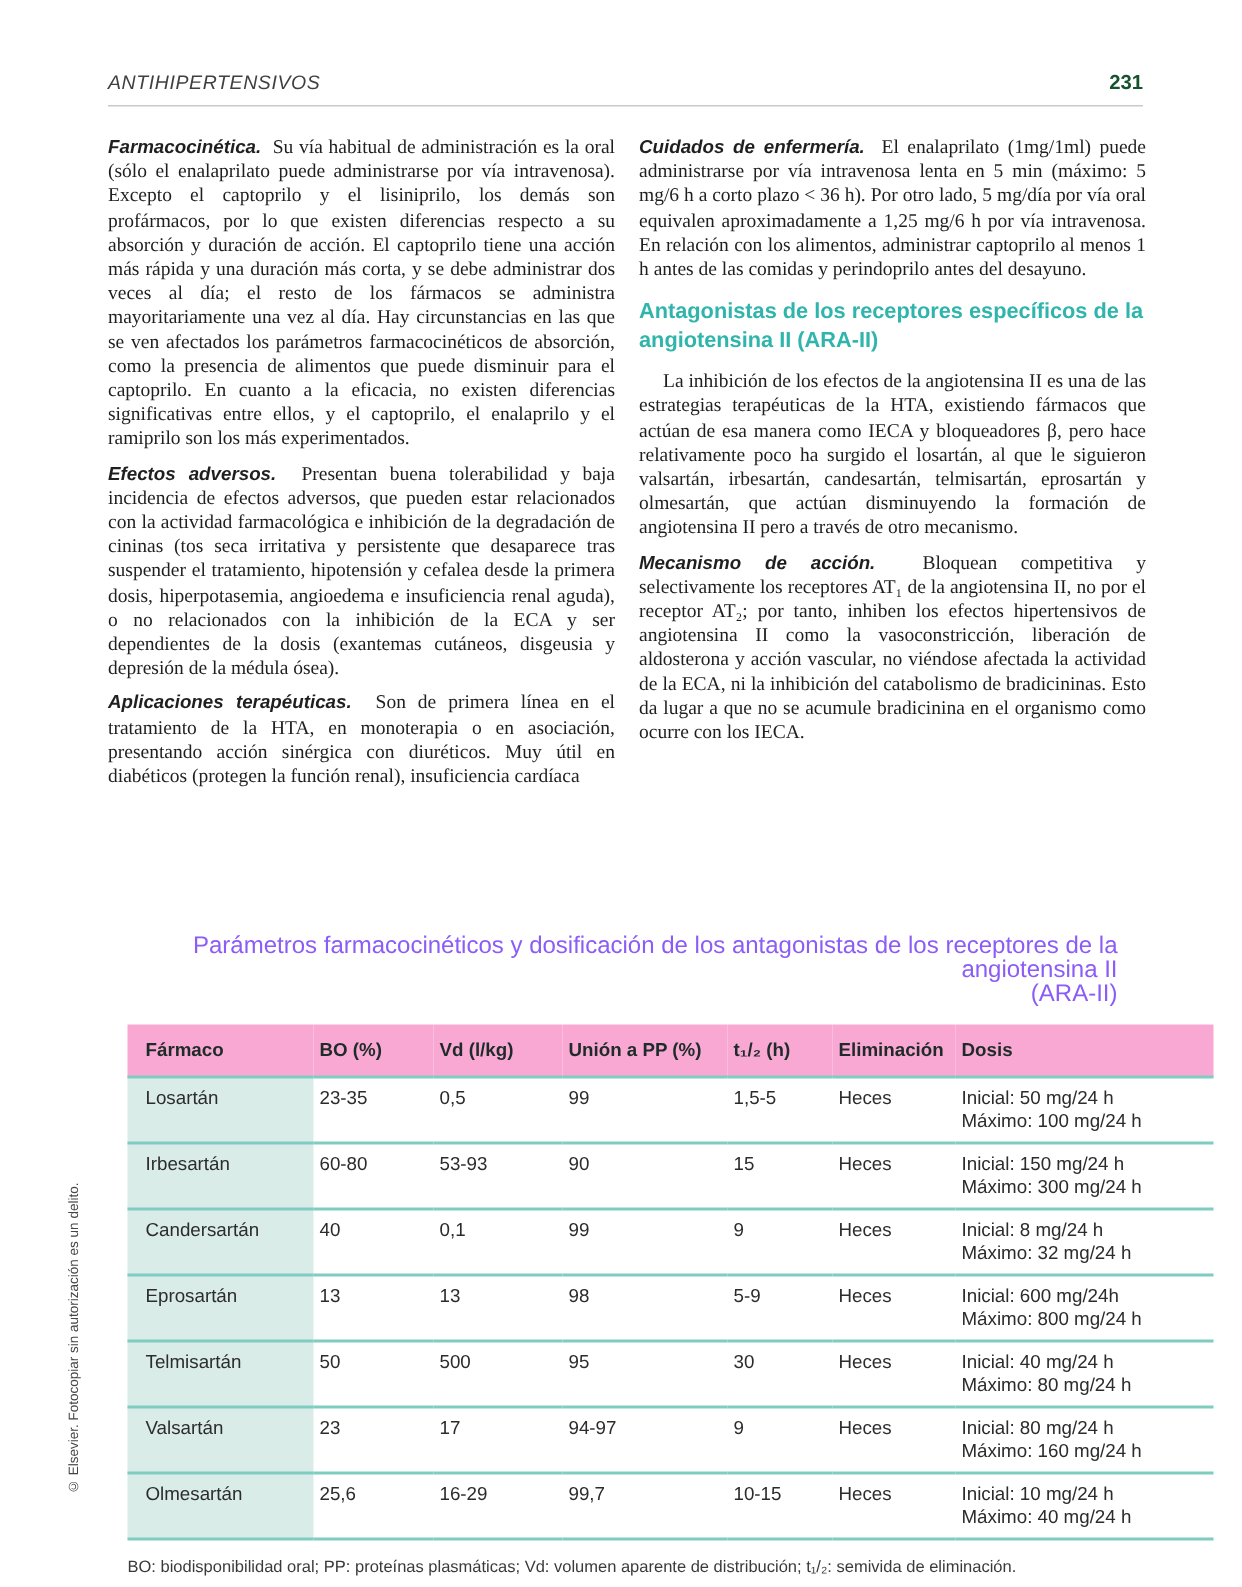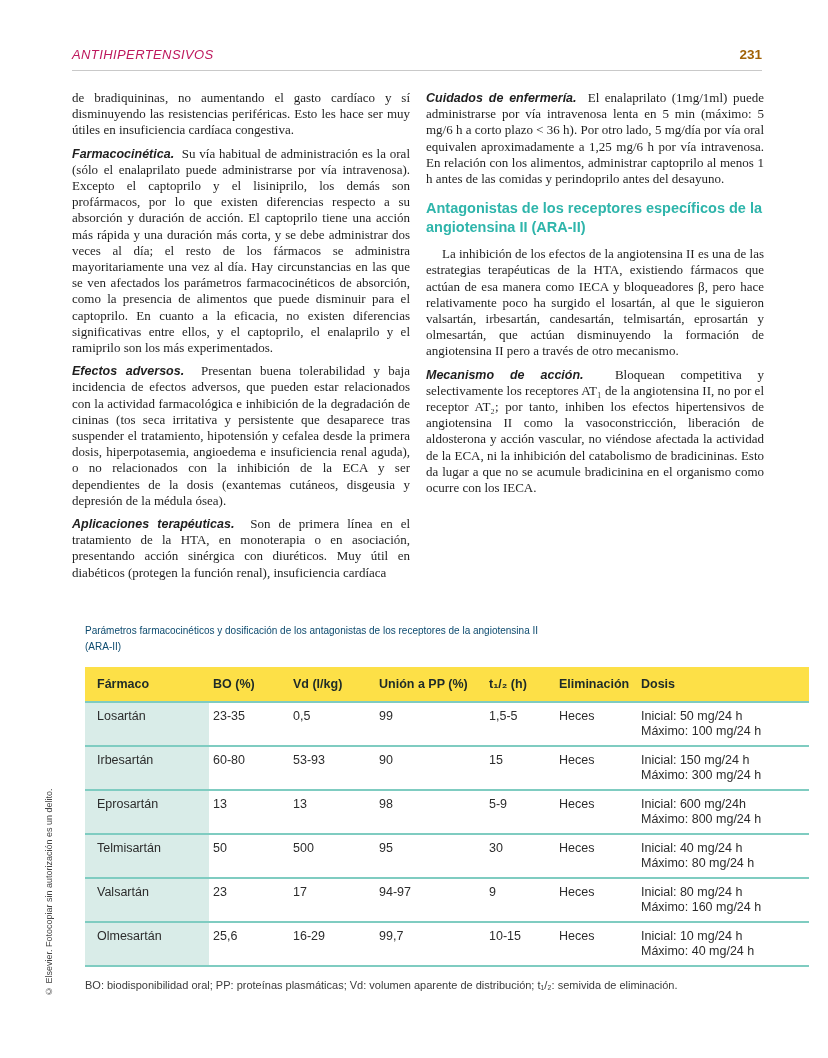--- a/index.html
+++ b/index.html
@@ -10,22 +10,22 @@
     font-family:"Liberation Serif",serif;
     color:#1f1f1f;
     overflow:hidden;
   }
   
   .running-head{
     position:absolute;top:47px;left:72px;right:66px;
     display:flex;justify-content:space-between;align-items:baseline;
     font-family:"Liberation Sans",sans-serif;
   }
-  .running-title{font-style:italic;color:#be185d;font-size:13px;letter-spacing:.4px;}
-  .page-number{font-weight:bold;color:#a16207;font-size:13.5px;}
+  .running-title{font-style:italic;color:#404040;font-size:13px;letter-spacing:.4px;}
+  .page-number{font-weight:bold;color:#14532d;font-size:13.5px;}
   .head-rule{position:absolute;top:70px;left:72px;right:66px;border-top:1px solid #c9c9c9;}
   
   .columns{
     position:absolute;top:90px;left:72px;width:692px;
     display:flex;gap:16px;
   }
   .col{width:338px;font-size:13px;line-height:16.2px;text-align:justify;}
   .col p{margin:0 0 7px 0;}
   .lead{
     font-family:"Liberation Sans",sans-serif;
@@ -38,27 +38,27 @@
     color:#2fb5ab;
     margin:12px 0 9px 0;text-align:left;
   }
   
   .table-block{
     position:absolute;top:623px;left:85px;width:660px;
     font-family:"Liberation Sans",sans-serif;
   }
   .table-caption{display:flex;gap:10px;margin-bottom:12px;}
   .table-label{color:#3cbab0;font-weight:bold;font-size:12.5px;white-space:nowrap;padding-left:12px;}
-  .caption-text{flex:1;text-align:left;font-size:10px;color:#0c4a6e;line-height:16px;}
+  .caption-text{flex:1;text-align:right;font-size:16px;color:#8b5cf6;line-height:16px;}
   table.pk{
     border-collapse:collapse;table-layout:fixed;width:660px;
     font-size:12.5px;color:#2c2c2c;
   }
   table.pk th{
-    background:#fde047;color:#1e2b28;font-weight:bold;text-align:left;
+    background:#f9a8d4;color:#1e2b28;font-weight:bold;text-align:left;
     padding:10px 4px 10px 4px;font-size:12.5px;
   }
   table.pk th.c-farmaco{padding-left:12px;}
   table.pk td{
     border-top:2px solid #7fccc1;
     padding:6px 4px 6px 4px;vertical-align:top;line-height:15px;
   }
   table.pk tr:last-child td{border-bottom:2px solid #7fccc1;}
   table.pk td.c-farmaco{background:#d9ece8;padding-left:12px;}
   .c-farmaco{width:108px;}
@@ -84,21 +84,20 @@
 
   <div class="running-head">
     <span class="running-title">ANTIHIPERTENSIVOS</span>
     <span class="page-number">231</span>
   </div>
   <div class="head-rule"></div>
 
   <div class="columns">
 
     <div class="col">
-      <p>de bradiquininas, no aumentando el gasto cardíaco y sí disminuyendo las resistencias periféricas. Esto les hace ser muy útiles en insuficiencia cardíaca congestiva.</p>
       <p><span class="lead">Farmacocinética.</span>&nbsp;&nbsp;<span>Su vía habitual de administración es la oral (sólo el enalaprilato puede administrarse por vía intravenosa). Excepto el captoprilo y el lisiniprilo, los demás son profármacos, por lo que existen diferencias respecto a su absorción y duración de acción. El captoprilo tiene una acción más rápida y una duración más corta, y se debe administrar dos veces al día; el resto de los fármacos se administra mayoritariamente una vez al día. Hay circunstancias en las que se ven afectados los parámetros farmacocinéticos de absorción, como la presencia de alimentos que puede disminuir para el captoprilo. En cuanto a la eficacia, no existen diferencias significativas entre ellos, y el captoprilo, el enalaprilo y el ramiprilo son los más experimentados.</span></p>
       <p><span class="lead">Efectos adversos.</span>&nbsp;&nbsp;<span>Presentan buena tolerabilidad y baja incidencia de efectos adversos, que pueden estar relacionados con la actividad farmacológica e inhibición de la degradación de cininas (tos seca irritativa y persistente que desaparece tras suspender el tratamiento, hipotensión y cefalea desde la primera dosis, hiperpotasemia, angioedema e insuficiencia renal aguda), o no relacionados con la inhibición de la ECA y ser dependientes de la dosis (exantemas cutáneos, disgeusia y depresión de la médula ósea).</span></p>
       <p><span class="lead">Aplicaciones terapéuticas.</span>&nbsp;&nbsp;<span>Son de primera línea en el tratamiento de la HTA, en monoterapia o en asociación, presentando acción sinérgica con diuréticos. Muy útil en diabéticos (protegen la función renal), insuficiencia cardíaca</span></p>
     </div>
 
     <div class="col">
       <p><span class="lead">Cuidados de enfermería.</span>&nbsp;&nbsp;<span>El enalaprilato (1mg/1ml) puede administrarse por vía intravenosa lenta en 5 min (máximo: 5 mg/6 h a corto plazo &lt; 36 h). Por otro lado, 5 mg/día por vía oral equivalen aproximadamente a 1,25 mg/6 h por vía intravenosa. En relación con los alimentos, administrar captoprilo al menos 1 h antes de las comidas y perindoprilo antes del desayuno.</span></p>
       <h2 class="section-heading">Antagonistas de los receptores específicos de la angiotensina II (ARA-II)</h2>
       <p class="indent">La inhibición de los efectos de la angiotensina II es una de las estrategias terapéuticas de la HTA, existiendo fármacos que actúan de esa manera como IECA y bloqueadores β, pero hace relativamente poco ha surgido el losartán, al que le siguieron valsartán, irbesartán, candesartán, telmisartán, eprosartán y olmesartán, que actúan disminuyendo la formación de angiotensina II pero a través de otro mecanismo.</p>
       <p><span class="lead">Mecanismo de acción.</span>&nbsp;&nbsp;<span>Bloquean competitiva y selectivamente los receptores AT₁ de la angiotensina II, no por el receptor AT₂; por tanto, inhiben los efectos hipertensivos de angiotensina II como la vasoconstricción, liberación de aldosterona y acción vascular, no viéndose afectada la actividad de la ECA, ni la inhibición del catabolismo de bradicininas. Esto da lugar a que no se acumule bradicinina en el organismo como ocurre con los IECA.</span></p>
@@ -139,20 +138,29 @@
         <tr>
           <td class="c-farmaco">Irbesartán</td>
           <td>60-80</td>
           <td>53-93</td>
           <td>90</td>
           <td>15</td>
           <td>Heces</td>
           <td><span>Inicial: 150 mg/24 h</span><br><span>Máximo: 300 mg/24 h</span></td>
         </tr>
         <tr>
+          <td class="c-farmaco">Candersartán</td>
+          <td>40</td>
+          <td>0,1</td>
+          <td>99</td>
+          <td>9</td>
+          <td>Heces</td>
+          <td><span>Inicial: 8 mg/24 h</span><br><span>Máximo: 32 mg/24 h</span></td>
+        </tr>
+        <tr>
           <td class="c-farmaco">Eprosartán</td>
           <td>13</td>
           <td>13</td>
           <td>98</td>
           <td>5-9</td>
           <td>Heces</td>
           <td><span>Inicial: 600 mg/24h</span><br><span>Máximo: 800 mg/24 h</span></td>
         </tr>
         <tr>
           <td class="c-farmaco">Telmisartán</td>

